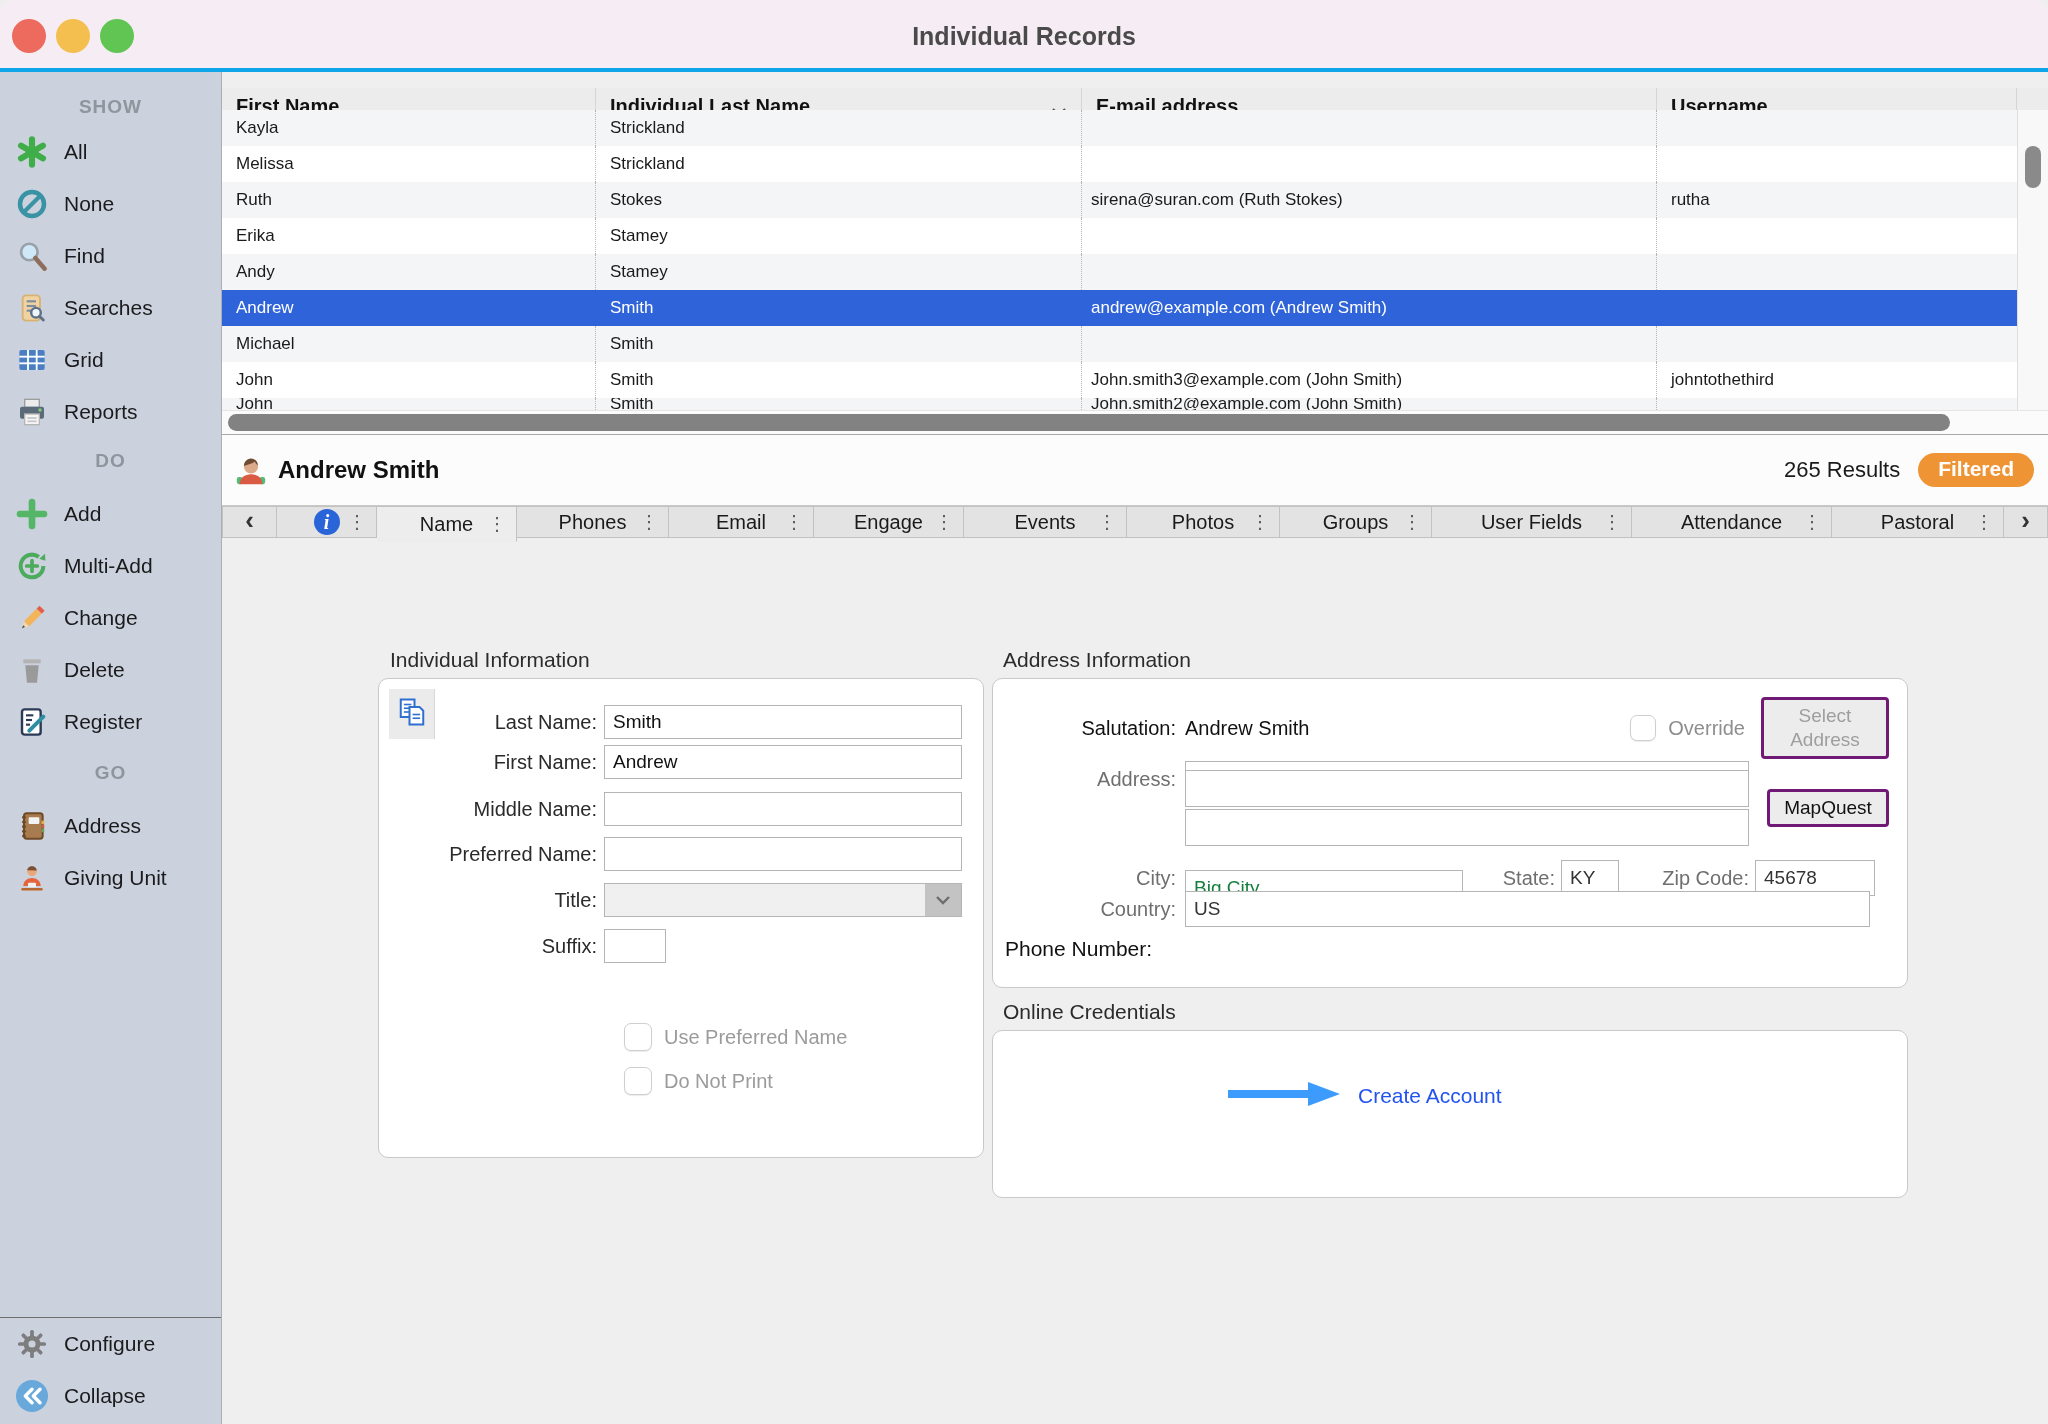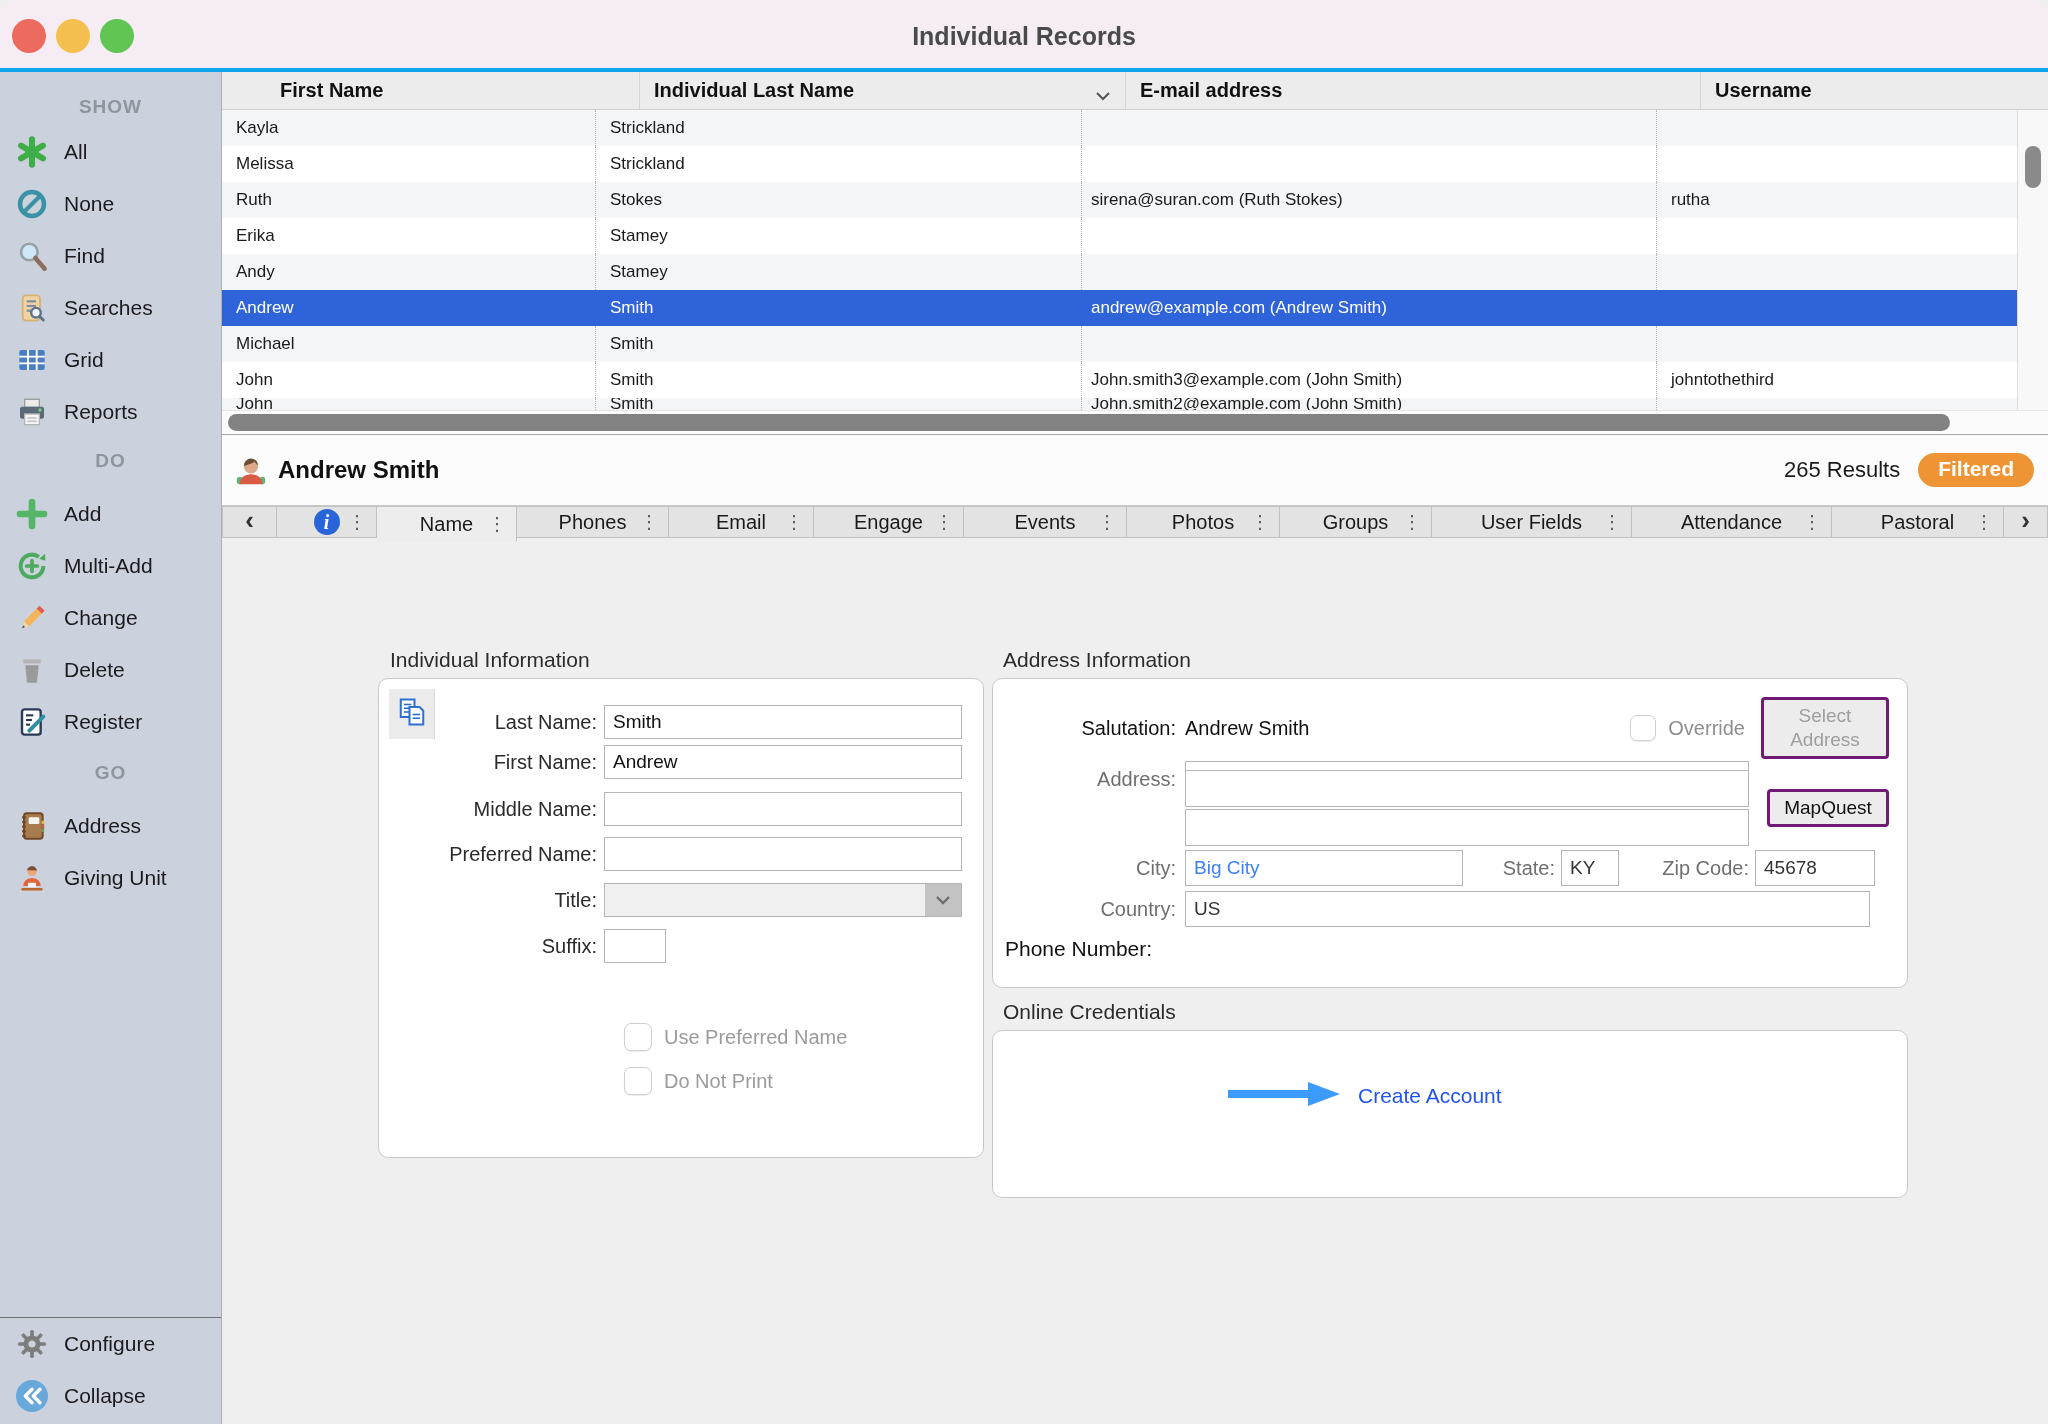--- a/index.html
+++ b/index.html
@@ -20,21 +20,21 @@
   .sb-head { height:38px; display:flex; align-items:center; justify-content:center; font-size:19px; font-weight:bold; color:#8f949d; letter-spacing:1px; }
   .sb-item { height:52px; display:flex; align-items:center; cursor:default; }
   .sb-ico { width:64px; display:flex; justify-content:center; align-items:center; }
   .sb-ico svg { width:32px; height:32px; }
   .sb-label { font-size:21px; color:#1b1b1d; }
   .mt16{margin-top:16px}.mt4{margin-top:4px}.mt8{margin-top:8px}.mt6{margin-top:6px}
   .sb-footer { position:absolute; left:0; top:1245px; width:221px; border-top:1px solid #6e6e6e; background:#cbd2dd; }
   .collapse-circle { width:32px; height:32px; border-radius:50%; background:#68a8db; display:flex; align-items:center; justify-content:center; }
 
   
-  .grid-header { position:absolute; left:222px; top:72px; width:1826px; height:38px; background:#ececec; border-bottom:1px solid #cfcfcf; display:grid; grid-template-columns:374px 486px 575px 360px 31px;padding-left:44px; }
+  .grid-header { position:absolute; left:222px; top:88px; width:1826px; height:38px; background:#ececec; border-bottom:1px solid #cfcfcf; display:grid; grid-template-columns:374px 486px 575px 360px 31px; }
   .gh-cell { display:flex; align-items:center; font-size:20px; font-weight:bold; color:#111; padding-left:14px; border-right:1px solid #d6d6d6; position:relative; }
   .gh-cell:last-child { border-right:none; }
   .sort-chevron { position:absolute; right:14px; top:12px; }
   .grid-rows { position:absolute; left:222px; top:110px; width:1795px; height:300px; overflow:hidden; background:#fff; }
   .trow { display:grid; grid-template-columns:374px 486px 575px 360px; height:36px; }
   .trow.stripe { background:#f4f5f6; }
   .trow.selected { background:#2e63d9; color:#fff; }
   .tcell { display:flex; align-items:center; font-size:17px; color:#1a1a1a; padding-left:14px; overflow:hidden; white-space:nowrap; border-right:1px dotted #b5b5b5; }
   .tcell.email { padding-left:9px; }
   .tcell:last-child { border-right:none; }
@@ -523,21 +523,21 @@
     <div class="frow" style="left:0; top:91px; width:100%;">
       <span class="flabel" style="width:183px"></span>
       <input class="tinput" style="width: 564px; height: 37px; margin-left: 9px;">
     </div>
     <div class="frow" style="left:0; top:130px; width:100%;">
       <span class="flabel" style="width:183px"></span>
       <input class="tinput" style="width: 564px; height: 37px; margin-left: 9px;">
     </div>
     <div class="frow" style="left:0; top:171px; width:100%;">
       <span class="flabel gray" style="width:183px">City:</span>
-      <input class="tinput" style="width: 278px; height: 36px; margin-left: 9px; color: #3b82f6;" value="Big City">
+      <input class="tinput" style="width: 278px; height: 36px; margin-left: 9px; color: #15803d; margin-top: 20px;" value="Big City">
       <span class="flabel gray" style="width:92px">State:</span>
       <input class="tinput" style="width: 58px; height: 36px; margin-left: 6px; color: rgb(51, 51, 51);" value="KY">
       <span class="flabel gray" style="width:130px">Zip Code:</span>
       <input class="tinput" style="width: 120px; height: 36px; margin-left: 6px; color: rgb(51, 51, 51);" value="45678">
     </div>
     <div class="frow" style="left:0; top:212px; width:100%;">
       <span class="flabel gray" style="width:183px">Country:</span>
       <input class="tinput" style="width: 685px; height: 36px; margin-left: 9px; color: rgb(51, 51, 51);" value="US">
     </div>
     <div class="frow" style="left:12px; top:258px;">

